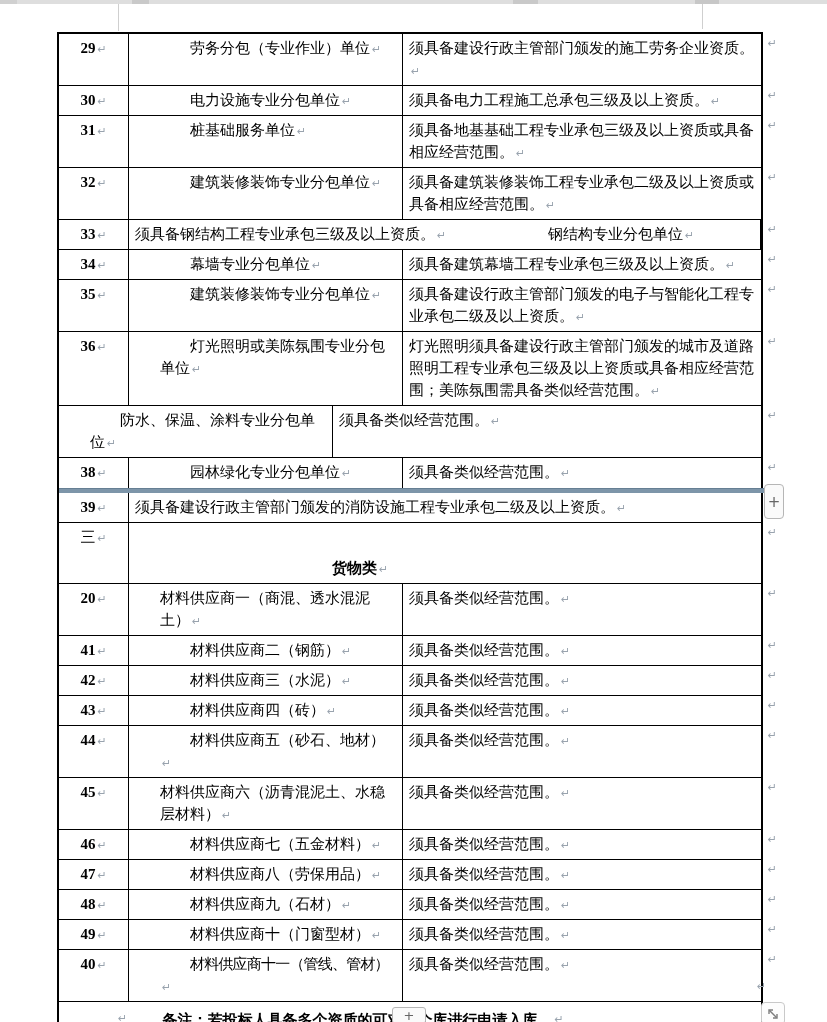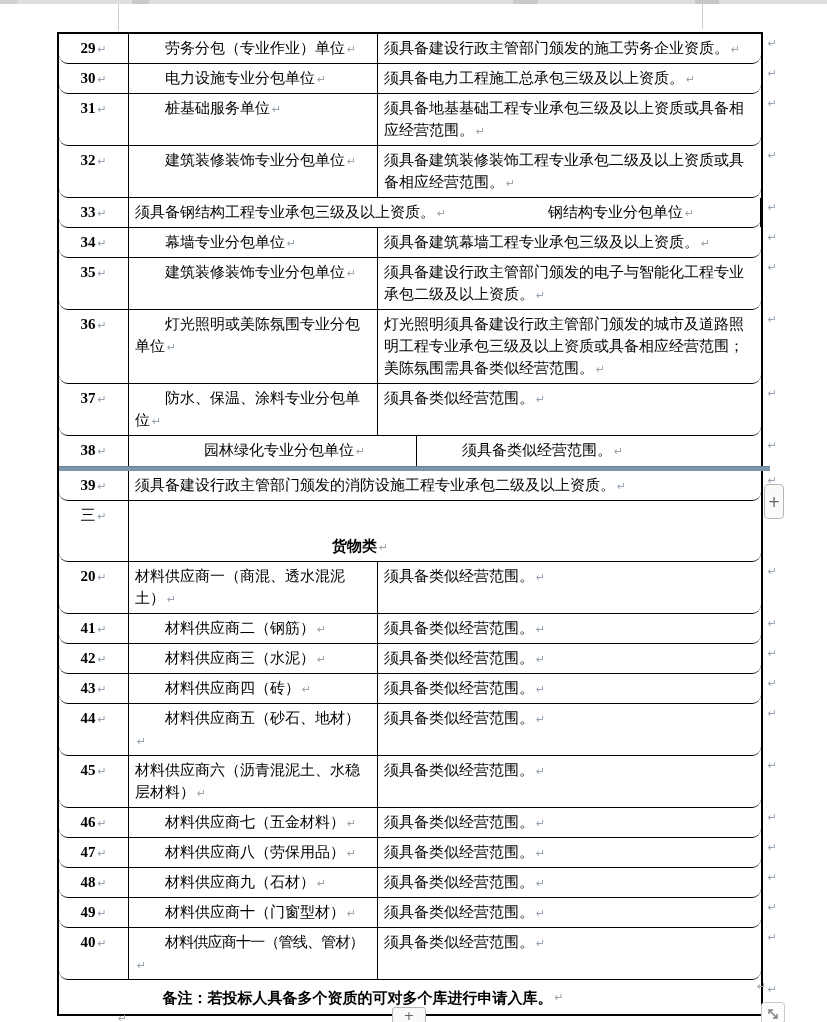--- a/index.html
+++ b/index.html
@@ -20,29 +20,29 @@
   }
   .ghost-line { position: absolute; width: 1px; background: #cfcfcf; }
   #ghost1 { left: 118px; top: 4px; height: 27px; }
   #ghost2 { left: 702px; top: 4px; height: 25px; }
 
   
   .doc-table {
     position: absolute; left: 57px; top: 32px; width: 706px;
     border: 2px solid #000; background: #fff;
   }
-  .trow { display: flex; position: relative; border-bottom: 1px solid #000; min-height: 30px; align-items: stretch; border-radius: 9px; }
-  .trow:last-child, .trow.nobb { border-bottom: none; gap: 39px; }
+  .trow { display: flex; position: relative; border-bottom: 1px solid #000; min-height: 30px; align-items: stretch; }
+  .trow:last-child, .trow.nobb { border-bottom: none; }
   .cell { padding: 3px 6px 2px; line-height: 22px; font-size: 15px; }
   .cell-no {
     flex: 0 0 70px; border-right: 1px solid #000; text-align: center;
     font-weight: bold; padding: 3px 2px 2px;
   }
   .cell-no.light { font-weight: normal; }
-  .cell-name { flex: 0 0 249px; border-right: 1px solid #000; }
+  .cell-name { flex: 0 0 249px; border-right: 1px solid #000; margin-left: 25px; }
   .cell-name.indent { text-indent: 2em; }
   .cell-name.tight { letter-spacing: -0.8px; }
   .cell-req { flex: 1 1 auto; }
   .section-merged { flex: 1 1 auto; text-align: center; font-weight: bold; padding-right: 176px; margin-top: 31px; }
   .remark-cell {
     flex: 1 1 auto; text-align: center; font-weight: bold; min-height: 34px;
     display: flex; align-items: center; justify-content: center; padding-right: 100px;
   }
   .pm {
     color: #99a3ae; font-size: 11px; font-family: "DejaVu Sans", sans-serif;
@@ -115,21 +115,20 @@
       <div class="cell cell-req"><span>须具备建设行政主管部门颁发的电子与智能化工程专业承包二级及以上资质。</span><span class="pm">↵</span></div>
       <span class="eor">↵</span>
     </div>
     <div class="trow">
       <div class="cell cell-no"><span>36</span><span class="pm">↵</span></div>
       <div class="cell cell-name indent"><span>灯光照明或美陈氛围专业分包单位</span><span class="pm">↵</span></div>
       <div class="cell cell-req"><span>灯光照明须具备建设行政主管部门颁发的城市及道路照明工程专业承包三级及以上资质或具备相应经营范围；美陈氛围需具备类似经营范围。</span><span class="pm">↵</span></div>
       <span class="eor">↵</span>
     </div>
     <div class="trow">
-      <div class="cell cell-no"><span>37</span><span class="pm">↵</span></div>
       <div class="cell cell-name indent"><span>防水、保温、涂料专业分包单位</span><span class="pm">↵</span></div>
       <div class="cell cell-req"><span>须具备类似经营范围。</span><span class="pm">↵</span></div>
       <span class="eor">↵</span>
     </div>
     <div class="trow nobb">
       <div class="cell cell-no"><span>38</span><span class="pm">↵</span></div>
       <div class="cell cell-name indent"><span>园林绿化专业分包单位</span><span class="pm">↵</span></div>
       <div class="cell cell-req"><span>须具备类似经营范围。</span><span class="pm">↵</span></div>
       <span class="eor">↵</span>
     </div>

